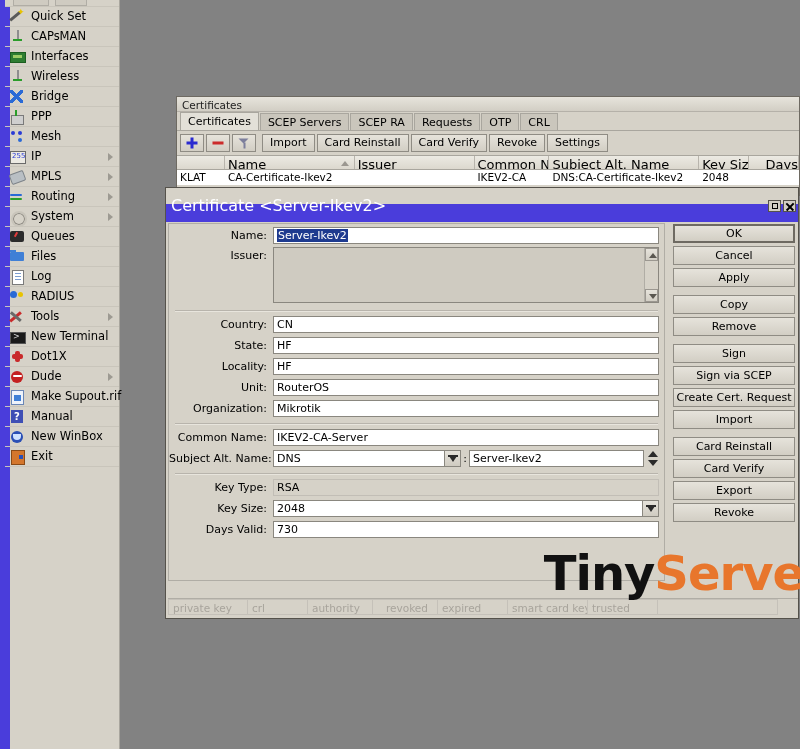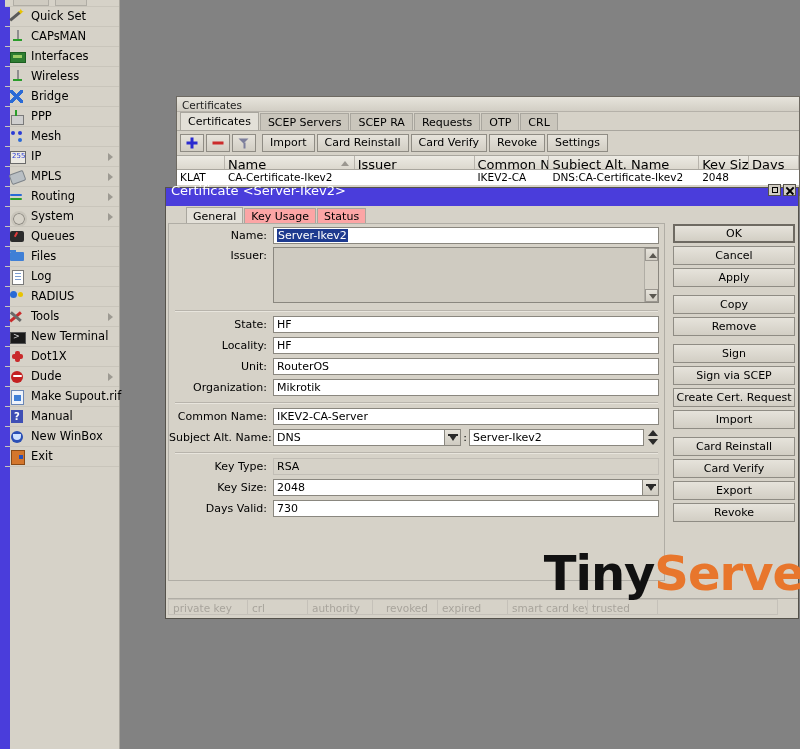--- a/index.html
+++ b/index.html
@@ -195,38 +195,38 @@
     box-sizing: border-box;
     white-space: nowrap;
     overflow: hidden;
   }
   .col-flags { width: 48px; }
   .col-name  { width: 130px; }
   .col-issuer{ width: 120px; }
   .col-cn    { width: 75px; }
   .col-san   { width: 150px; }
   .col-ks    { width: 50px; }
-  .col-days  { width: 50px; }
+  .col-days  { width: 50px; text-align: right; }
 
   
   #dlg {
     position: absolute; left: 165px; top: 187px;
     width: 634px; height: 432px;
     background: #d6d2c8;
     border: 1px solid #55524b;
     box-sizing: border-box;
   }
   #dlg-title {
     height: 15px;
     background: #4a3ddb;
     color: #fff;
-    font-size: 13px;
+    font-size: 16px;
     padding: 2px 0 16px 5px;
     box-sizing: border-box;
-    display: flex; align-items: center;
+    display: flex; align-items: center; margin-top: 16px;
   }
   #dlg-title .t { flex: 1; line-height: 1; }
   .tbtn-sq {
     width: 13px; height: 12px;
     margin-right: 2px;
     background: #d2cec4;
     border: 1px solid #55524b;
     position: relative;
     box-sizing: border-box;
   }
@@ -740,20 +740,24 @@
           <div class="ta-field"></div>
           <div class="ta-scroll">
             <div class="sb-btn sb-up"></div>
             <div class="sb-btn sb-dn"></div>
           </div>
         </div>
       </div>
 
       <div class="hr-sep"></div>
 
+      <div class="frow">
+        <div class="flabel">Country:</div>
+        <div class="finput">CN</div>
+      </div>
 
       <div class="frow">
         <div class="flabel">State:</div>
         <div class="finput">HF</div>
       </div>
 
       <div class="frow">
         <div class="flabel">Locality:</div>
         <div class="finput">HF</div>
       </div>

